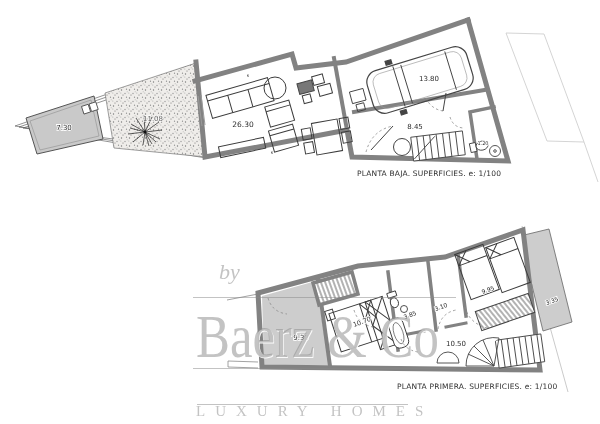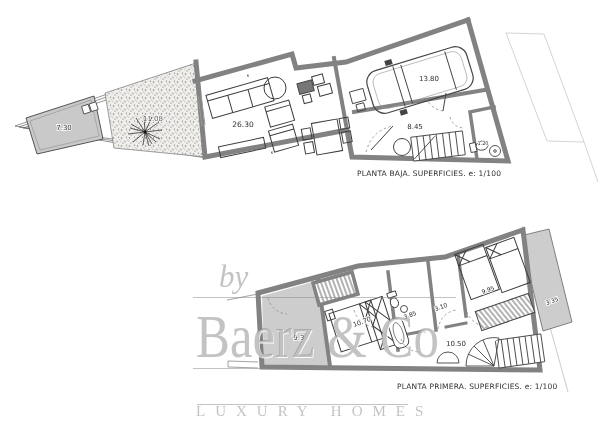--- a/index.html
+++ b/index.html
@@ -7,21 +7,21 @@
           font-family:"DejaVu Sans",sans-serif;}
   #plan-svg{position:absolute;left:0;top:0;}
   .room-label{font-family:"DejaVu Sans",sans-serif;fill:#2e2e2e;
               paint-order:stroke;stroke:#ffffff;stroke-width:1.6px;}
   .caption{font-family:"DejaVu Sans",sans-serif;fill:#2f2f2f;letter-spacing:.2px;}
   .mark{font-family:"DejaVu Sans",sans-serif;fill:#222;}
   
   .wm{position:absolute;pointer-events:none;color:rgba(140,140,140,.52);
       text-shadow:1px 1px 0 rgba(255,255,255,.9);font-family:"Liberation Serif",serif;
       white-space:nowrap;line-height:1;}
-  #wm-by{left:219px;top:261px;font-size:31px;font-style:italic;}
+  #wm-by{left:219px;top:261px;font-size:22px;font-style:italic;}
   #wm-brand{left:196px;top:305px;font-size:62px;transform:scaleX(.82);transform-origin:0 50%;}
   #wm-tagline{left:196px;top:380px;font-size:15px;letter-spacing:10px;margin-top:24px;}
   .wm-line{position:absolute;height:1px;background:rgba(135,135,135,.5);pointer-events:none;}
   #wm-line1{left:193px;top:297px;width:263px;}
   #wm-line2{left:193px;top:368px;width:263px;}
   #wm-line3{left:197px;top:404px;width:211px;}
 </style>
 </head>
 <body>
 

